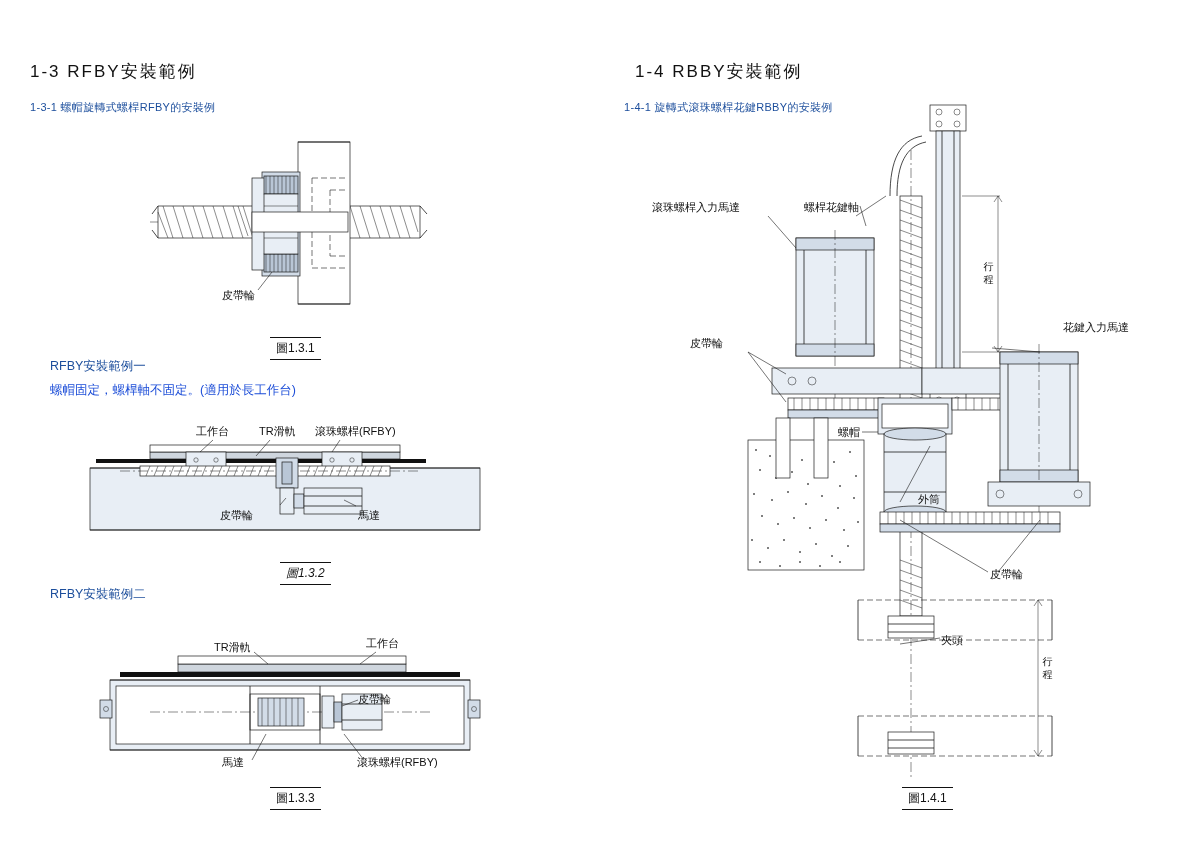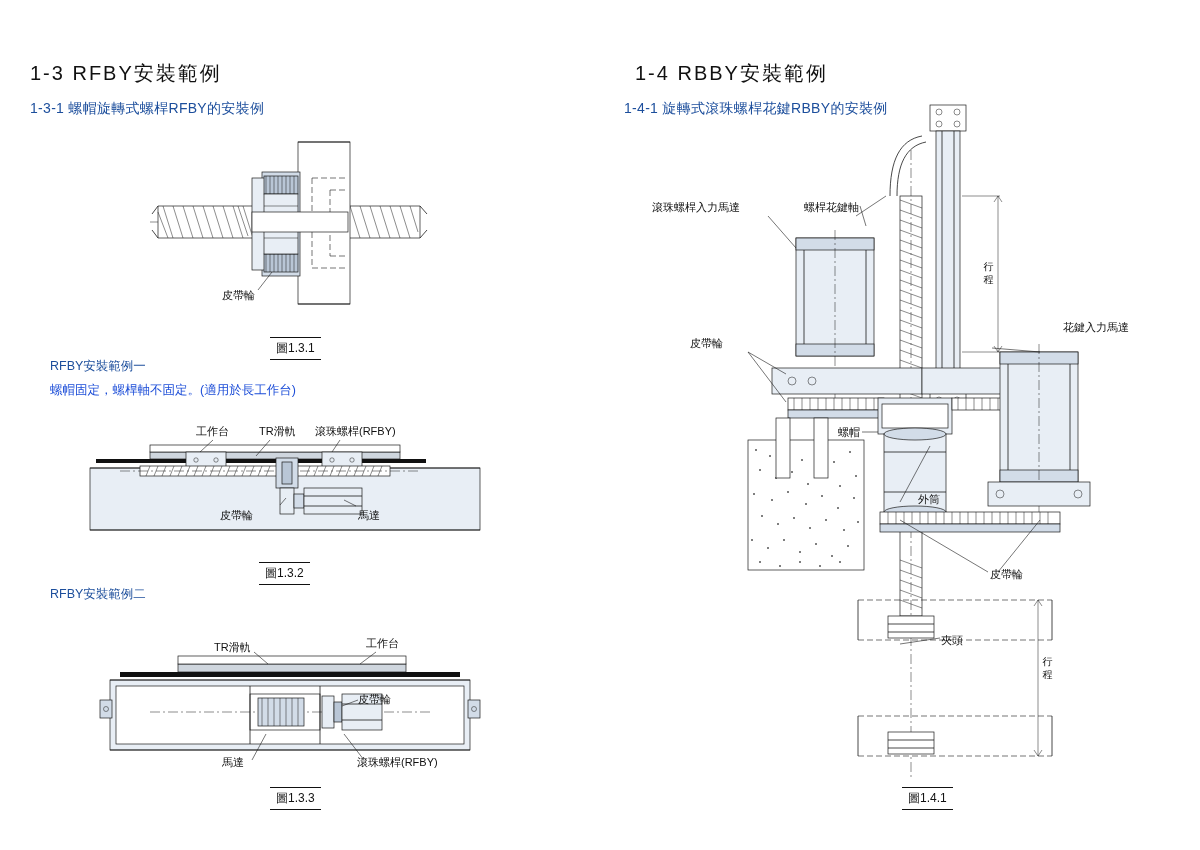--- a/index.html
+++ b/index.html
@@ -22,28 +22,28 @@
   .col {
     position: absolute;
     top: 0;
     height: 850px;
   }
   .col-left { left: 0; width: 600px; }
   .col-right { left: 600px; width: 600px; }
 
   .sec-title {
     position: absolute;
-    font-size: 20px;
+    font-size: 17px;
     letter-spacing: 2px;
     color: #111;
     white-space: nowrap;
   }
   .sub-title {
     position: absolute;
-    font-size: 14px;
+    font-size: 11px;
     color: #1c4e9c;
     white-space: nowrap;
     letter-spacing: 0.3px;
   }
   .blue-head {
     position: absolute;
     font-size: 12.5px;
     color: #1c4e9c;
     white-space: nowrap;
   }
@@ -192,21 +192,21 @@
       <path class="leader" d="M280 505 L286 498"></path>
       <path class="leader" d="M356 506 L344 500"></path>
     </svg>
 
     <div class="lbl" style="left:196px; top:424px;">工作台</div>
     <div class="lbl" style="left:259px; top:424px;">TR滑軌</div>
     <div class="lbl" style="left:315px; top:424px;">滾珠螺桿(RFBY)</div>
     <div class="lbl" style="left:220px; top:508px;">皮帶輪</div>
     <div class="lbl" style="left:358px; top:508px;">馬達</div>
 
-    <div class="fig-cap" style="left:259px; top:562px;">圖1.3.2</div>
+    <div class="fig-cap" style="left:280px; top:562px;font-style:italic;">圖1.3.2</div>
 
     <div class="blue-head" style="left:50px; top:586px;">RFBY安裝範例二</div>
 
     <svg class="draw" width="600" height="850">
 
       <rect class="fill-lt" x="110" y="680" width="360" height="70"></rect>
       <line class="ln" x1="110" y1="680" x2="470" y2="680"></line>
       <line class="ln" x1="110" y1="750" x2="470" y2="750"></line>
       <rect class="fill-w" x="116" y="686" width="348" height="58"></rect>
 

